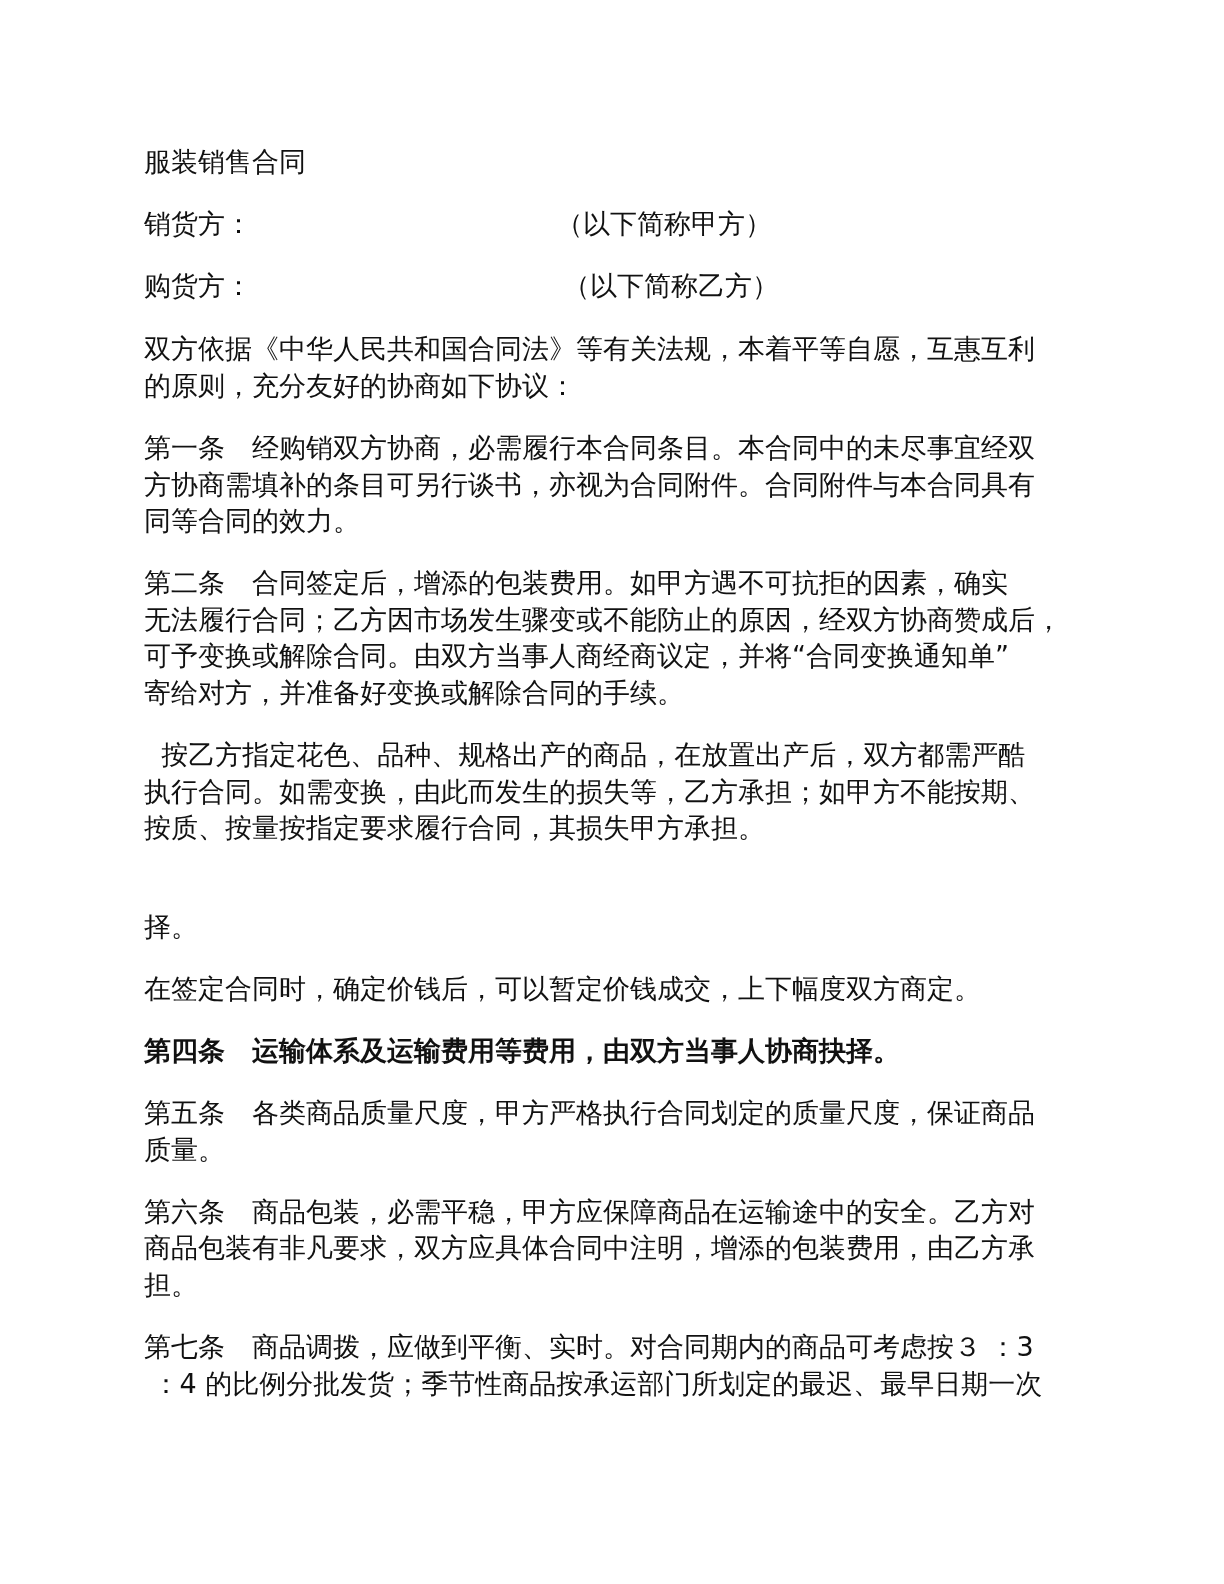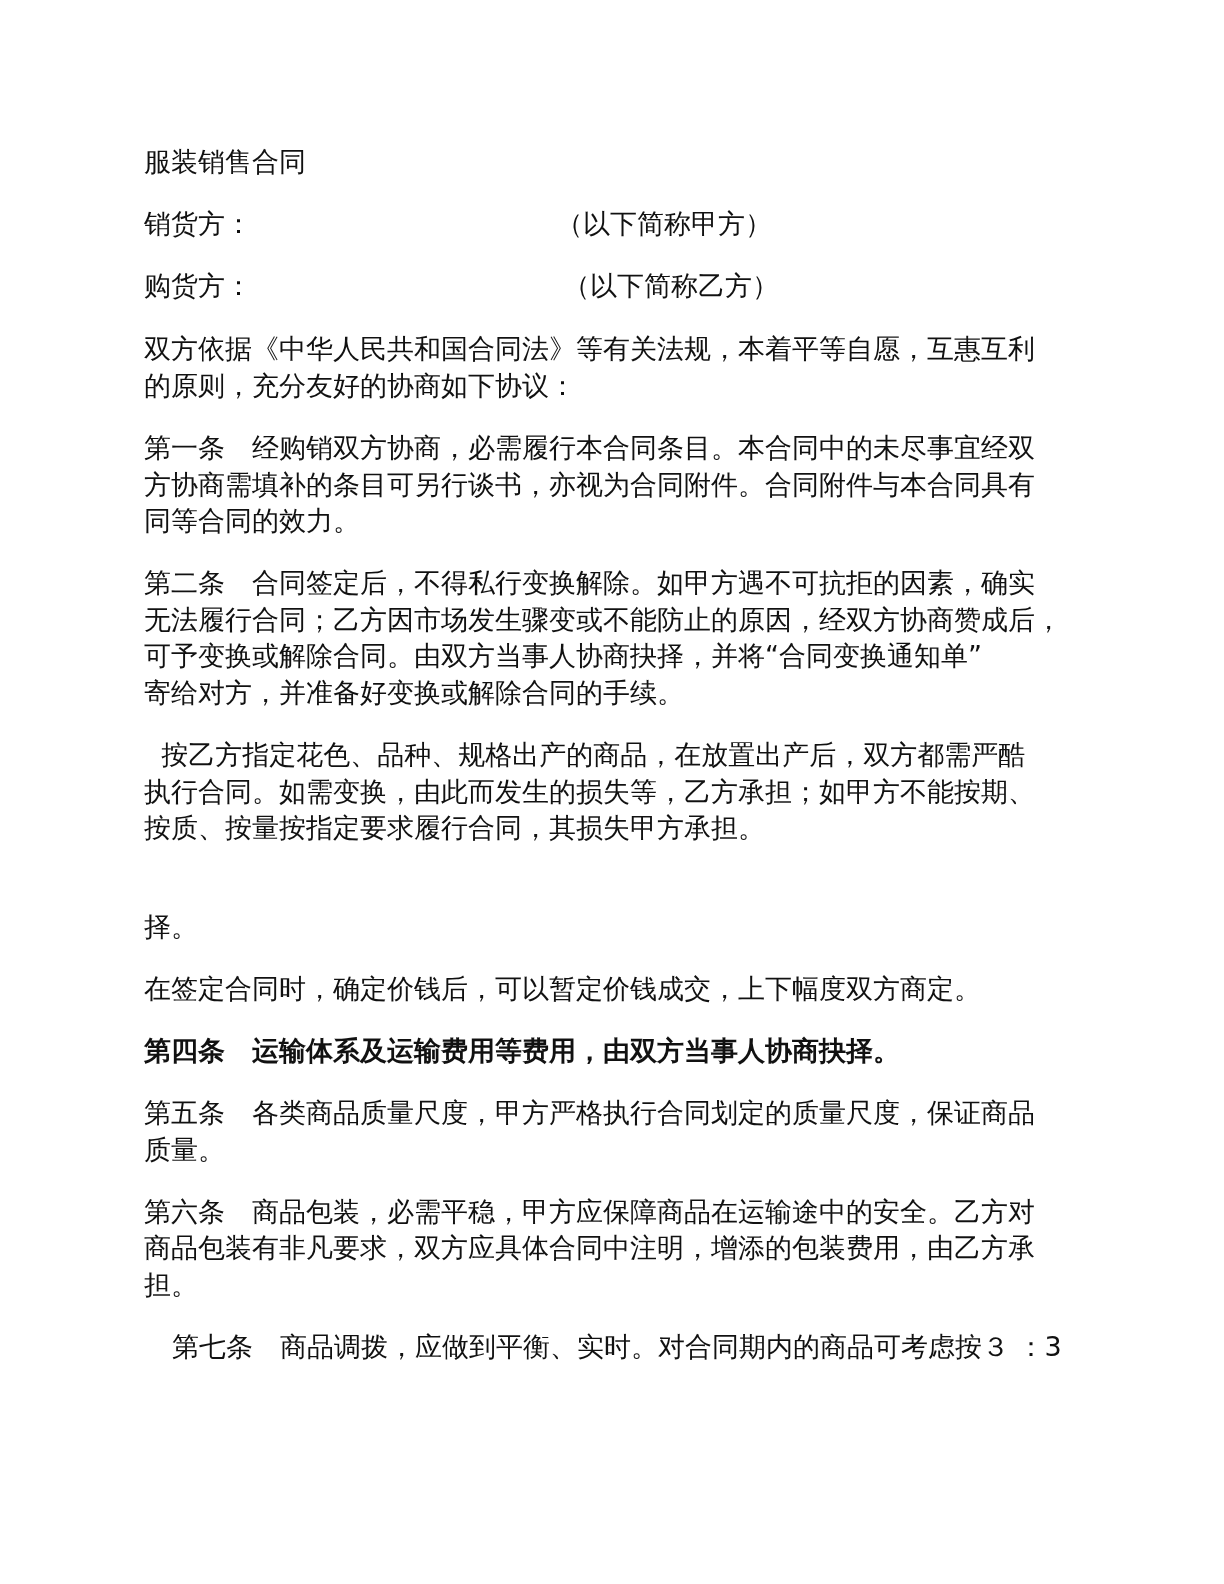--- a/index.html
+++ b/index.html
@@ -43,37 +43,38 @@
   <div class="line" style="top:268px;">购货方：</div>
   <div class="line" style="top:268px; left:562px;">（以下简称乙方）</div>
 
   <div class="line" style="top:368px;">的原则，充分友好的协商如下协议：</div>
   <div class="line" style="top:331px;">双方依据《中华人民共和国合同法》等有关法规，本着平等自愿，互惠互利</div>
 
   <div class="line" style="top:430px;">第一条　经购销双方协商，必需履行本合同条目。本合同中的未尽事宜经双</div>
   <div class="line" style="top:467px;">方协商需填补的条目可另行谈书，亦视为合同附件。合同附件与本合同具有</div>
   <div class="line" style="top:503px;text-align:right;">同等合同的效力。</div>
 
-  <div class="line" style="top:565px;">第二条　合同签定后，不得私行变换解除。如甲方遇不可抗拒的因素，确实</div>
+  <div class="line" style="top:565px;">第二条　合同签定后，增添的包装费用。如甲方遇不可抗拒的因素，确实</div>
   <div class="line" style="top:602px;">无法履行合同；乙方因市场发生骤变或不能防止的原因，经双方协商赞成后，</div>
-  <div class="line" style="top:638px;">可予变换或解除合同。由双方当事人协商抉择，并将“合同变换通知单”</div>
+  <div class="line" style="top:638px;">可予变换或解除合同。由双方当事人商经商议定，并将“合同变换通知单”</div>
   <div class="line" style="top:675px;">寄给对方，并准备好变换或解除合同的手续。</div>
 
   <div class="line" style="top:737px;text-align:right;">  按乙方指定花色、品种、规格出产的商品，在放置出产后，双方都需严酷</div>
   <div class="line" style="top:774px;">执行合同。如需变换，由此而发生的损失等，乙方承担；如甲方不能按期、</div>
   <div class="line" style="top:810px;text-align:center;">按质、按量按指定要求履行合同，其损失甲方承担。</div>
 
   <div class="line" style="top:909px;">择。</div>
 
   <div class="line" style="top:971px;">在签定合同时，确定价钱后，可以暂定价钱成交，上下幅度双方商定。</div>
 
   <div class="line" style="top:1033px;font-weight:bold;">第四条　运输体系及运输费用等费用，由双方当事人协商抉择。</div>
 
   <div class="line" style="top:1095px;">第五条　各类商品质量尺度，甲方严格执行合同划定的质量尺度，保证商品</div>
   <div class="line" style="top:1132px;">质量。</div>
 
   <div class="line" style="top:1230px;">商品包装有非凡要求，双方应具体合同中注明，增添的包装费用，由乙方承</div>
   <div class="line" style="top:1194px;">第六条　商品包装，必需平稳，甲方应保障商品在运输途中的安全。乙方对</div>
   <div class="line" style="top:1267px;">担。</div>
 
-  <div class="line" style="top:1329px;margin-left:28px;">第七条　商品调拨，应做到平衡、实时。对合同期内的商品可考虑按３ ：3</div>
+  <div class="line" style="top:1329px;">第七条　商品调拨，应做到平衡、实时。对合同期内的商品可考虑按３ ：3</div>
+  <div class="line" style="top:1366px;"> ：4 的比例分批发货；季节性商品按承运部门所划定的最迟、最早日期一次</div>
 
 </div>
 
 </body></html>

